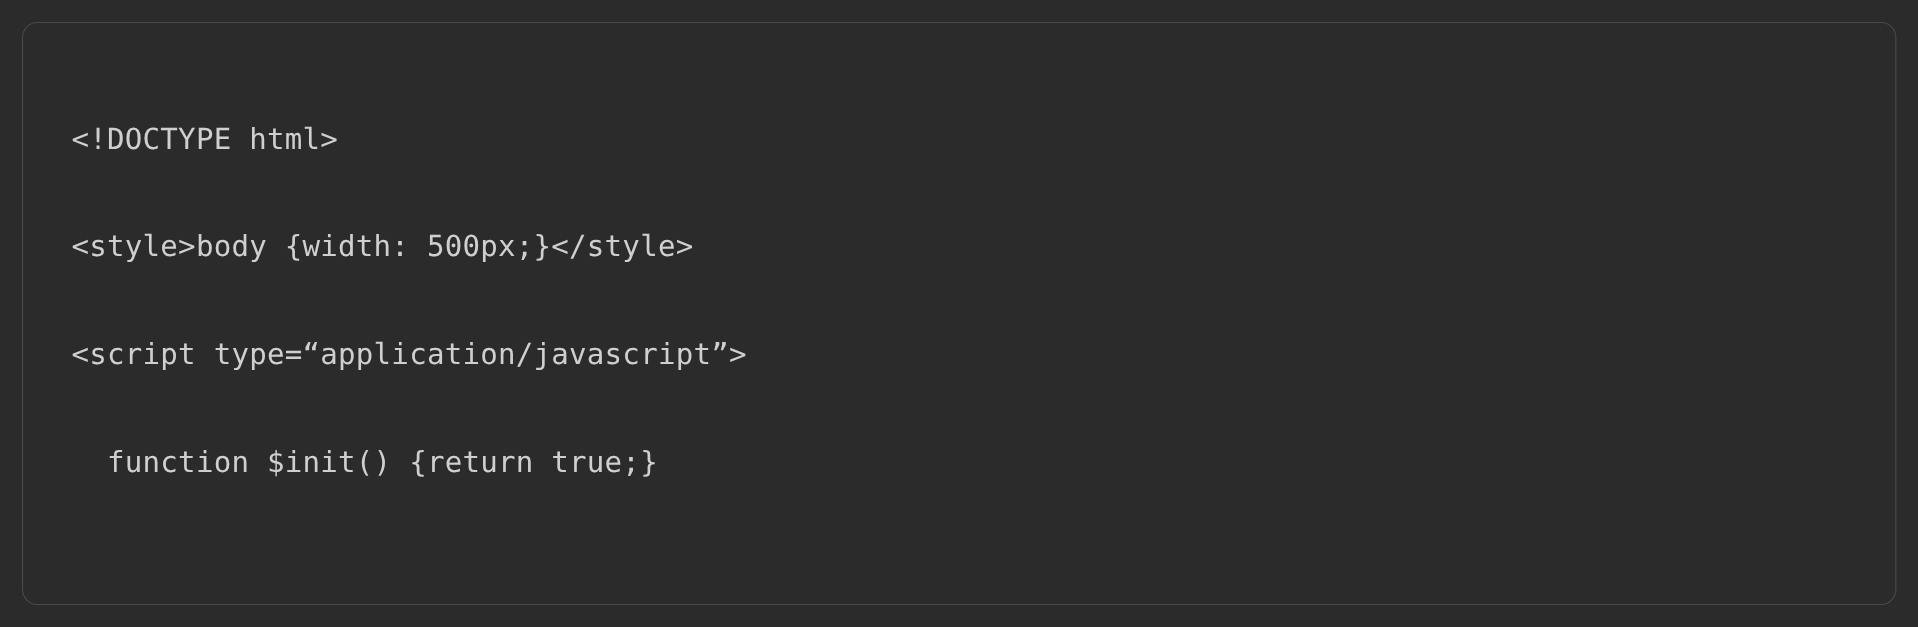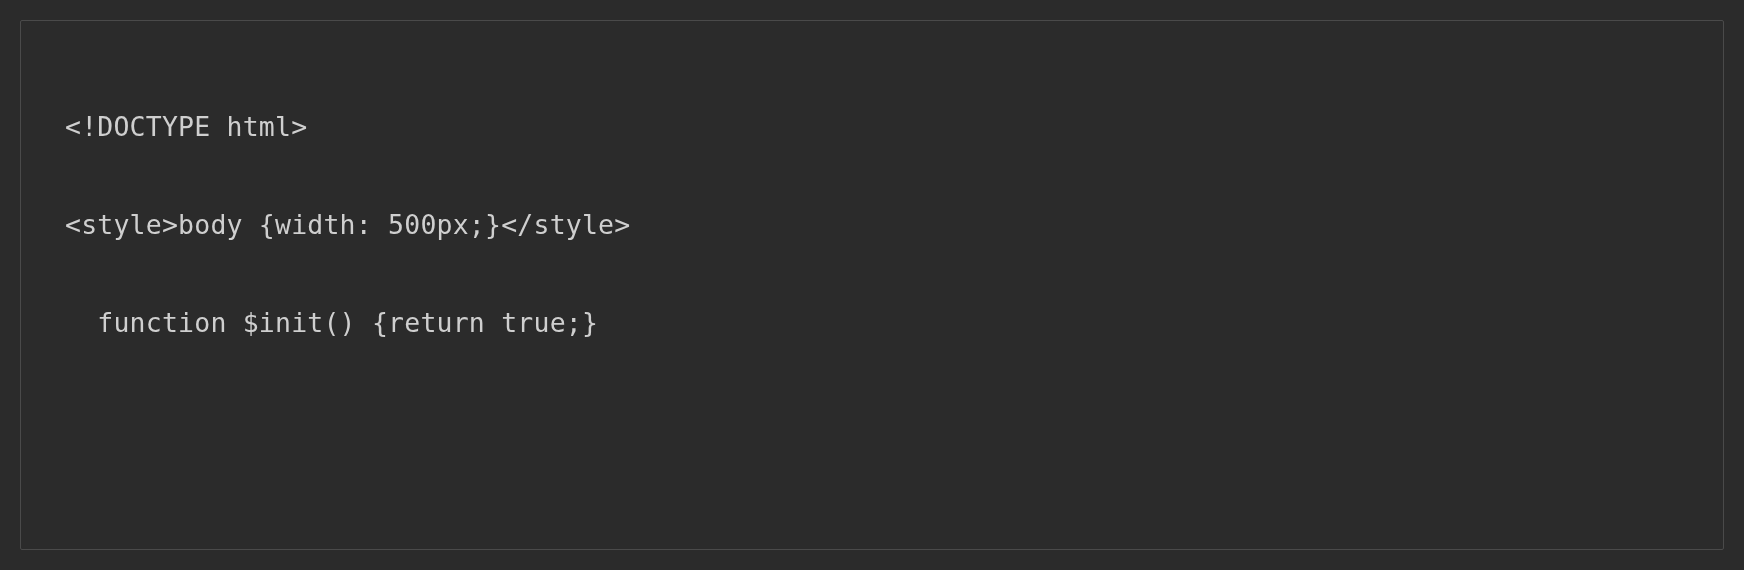--- a/index.html
+++ b/index.html
@@ -12,38 +12,39 @@
     align-items: center;
     justify-content: center;
     font-family: ui-monospace, 'SF Mono', Menlo, Consolas, monospace;
   }
   .code-block {
     box-sizing: border-box;
     width: 1704px;
     height: 530px;
     background: #2b2b2b;
     border: 1px solid #4a4a4a;
-    border-radius: 2px;
+    border-radius: 14px;
     padding: 32px 44px;
     color: #cfcfcf;
     font-size: 26.5px;
     line-height: 1.85;
     white-space: pre;
     letter-spacing: 0.2px;
     overflow: hidden;
   }
   .code-line {
     display: block;
   }
 </style>
 </head>
 <body>
 
 <div class="code-block">
 <span class="code-line">&lt;!DOCTYPE html&gt;</span>
 <span class="code-line">&lt;style&gt;body {width: 500px;}&lt;/style&gt;</span>
+<span class="code-line">&lt;script type=“application/javascript”&gt;</span>
 <span class="code-line">  function $init() {return true;}</span>
 
 
 
 
 
 </div>
 
 </body></html>

